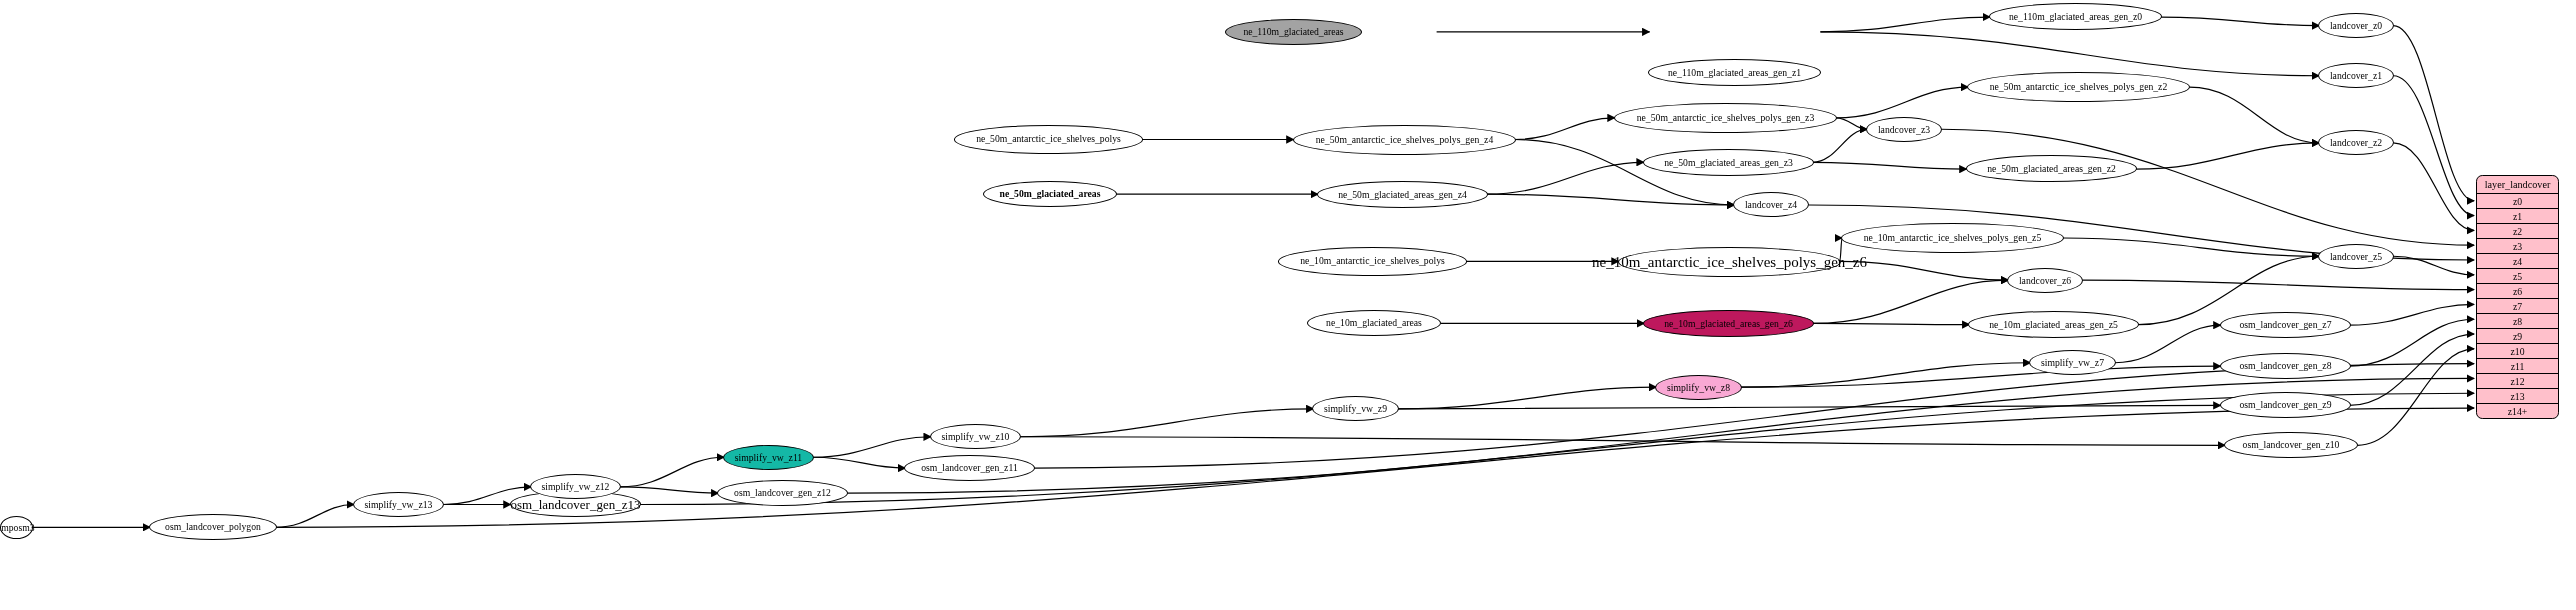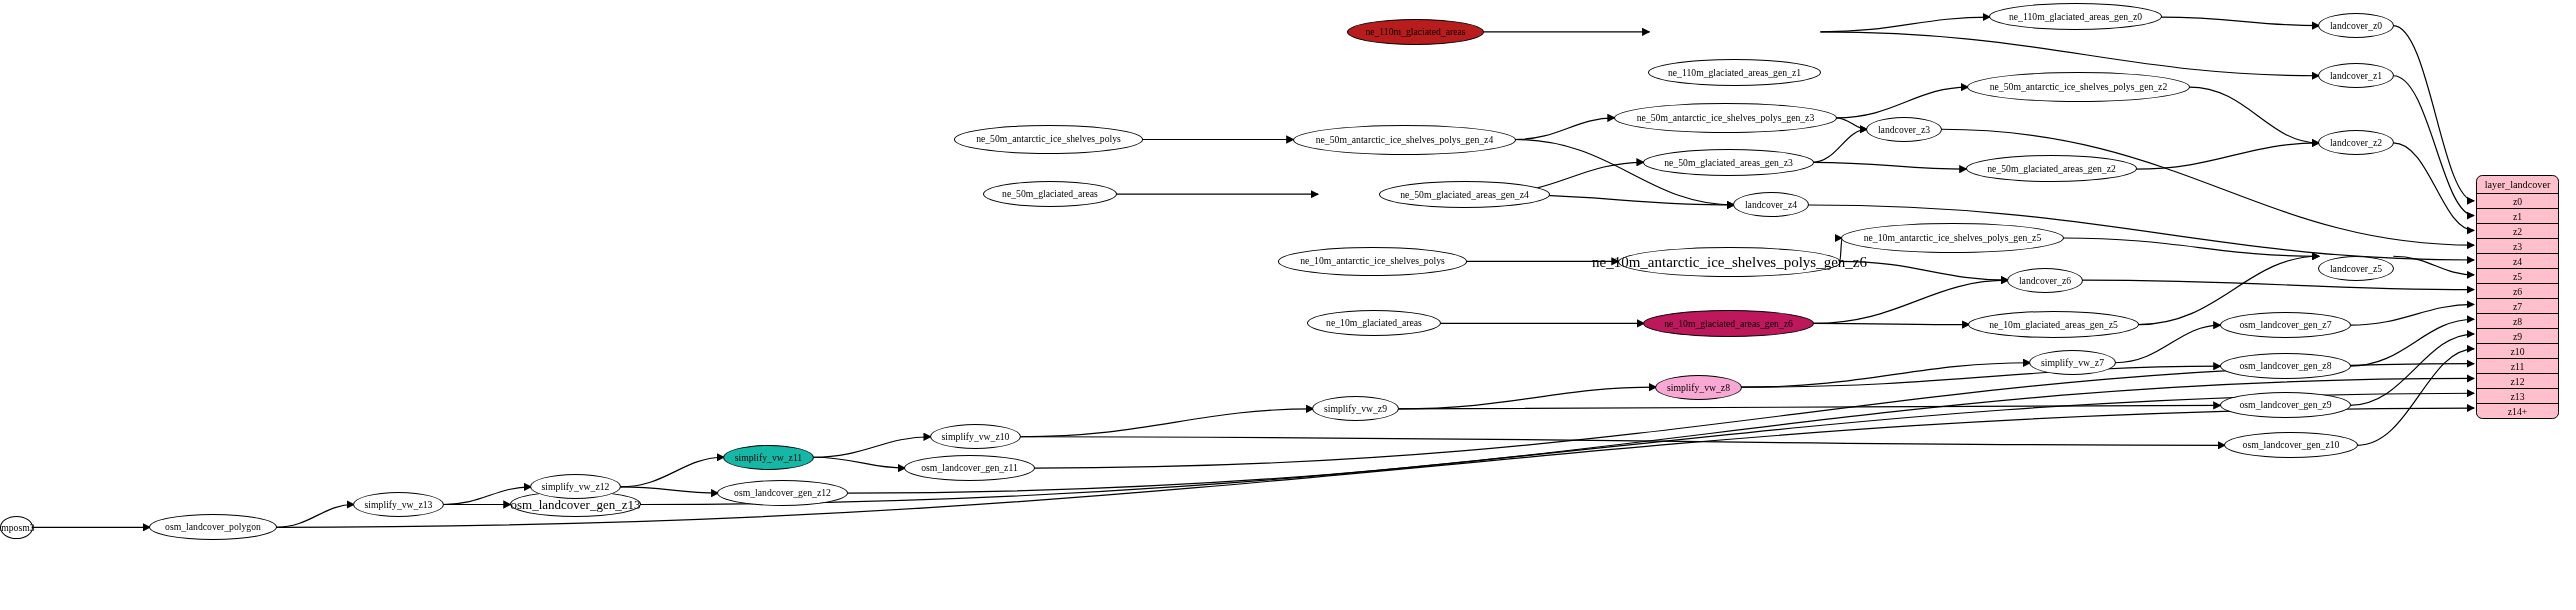--- a/index.html
+++ b/index.html
@@ -127,21 +127,21 @@
       </div>
       <div class="node" style="left: 2220px; top: 392px; width: 131px; height: 26px; font-size: 9.7px; background: rgb(255, 255, 255); border-color: rgb(0, 0, 0);">
         <span>osm_landcover_gen_z9</span>
       </div>
       <div class="node" style="left: 2220px; top: 353px; width: 131px; height: 26px; font-size: 9.7px; background: rgb(255, 255, 255); border-color: rgb(0, 0, 0);">
         <span>osm_landcover_gen_z8</span>
       </div>
       <div class="node" style="left: 2220px; top: 312px; width: 131px; height: 26px; font-size: 9.7px; background: rgb(255, 255, 255); border-color: rgb(0, 0, 0);">
         <span>osm_landcover_gen_z7</span>
       </div>
-      <div class="node" style="left: 1347px; top: 19px; width: 137px; height: 26px; font-size: 9.7px; background: #b91c1c; border-color: rgb(0, 0, 0); text-align: right;">
+      <div class="node" style="left: 1225px; top: 19px; width: 137px; height: 26px; font-size: 9.7px; background: #a3a3a3; border-color: rgb(0, 0, 0); text-align: right;">
         <span>ne_110m_glaciated_areas</span>
       </div>
       <div class="node" style="left: 1648px; top: 18px; width: 173px; height: 27px; font-size: 9.7px; background: rgb(255, 255, 255); border-color: rgb(0, 0, 0); margin-top: 41px;">
         <span>ne_110m_glaciated_areas_gen_z1</span>
       </div>
       <div class="node" style="left: 1989px; top: 3.4px; width: 173px; height: 27px; font-size: 9.7px; background: rgb(255, 255, 255); border-color: rgb(0, 0, 0);">
         <span>ne_110m_glaciated_areas_gen_z0</span>
       </div>
       <div class="node" style="left: 2318px; top: 13px; width: 76px; height: 25px; font-size: 9.7px; background: rgb(255, 255, 255); border-color: rgb(0, 0, 0);">
         <span>landcover_z0</span>
@@ -151,42 +151,42 @@
       </div>
       <div class="node" style="left: 2318px; top: 130px; width: 76px; height: 25px; font-size: 9.7px; background: rgb(255, 255, 255); border-color: rgb(0, 0, 0);">
         <span>landcover_z2</span>
       </div>
       <div class="node" style="left: 1866px; top: 117px; width: 76px; height: 25px; font-size: 9.7px; background: rgb(255, 255, 255); border-color: rgb(0, 0, 0);">
         <span>landcover_z3</span>
       </div>
       <div class="node" style="left: 1733px; top: 192px; width: 76px; height: 25px; font-size: 9.7px; background: rgb(255, 255, 255); border-color: rgb(0, 0, 0);">
         <span>landcover_z4</span>
       </div>
-      <div class="node" style="left: 2318px; top: 256px; width: 76px; height: 25px; font-size: 9.7px; background: rgb(255, 255, 255); border-color: rgb(0, 0, 0);">
+      <div class="node" style="left: 2318px; top: 244px; width: 76px; height: 25px; font-size: 9.7px; background: rgb(255, 255, 255); border-color: rgb(0, 0, 0);">
         <span>landcover_z5</span>
       </div>
       <div class="node" style="left: 2007px; top: 268px; width: 76px; height: 25px; font-size: 9.7px; background: rgb(255, 255, 255); border-color: rgb(0, 0, 0);">
         <span>landcover_z6</span>
       </div>
       <div class="node" style="left: 954px; top: 125px; width: 189px; height: 28.5px; font-size: 9.7px; background: rgb(255, 255, 255); border-color: rgb(0, 0, 0);">
         <span>ne_50m_antarctic_ice_shelves_polys</span>
       </div>
       <div class="node" style="left: 1293px; top: 125px; width: 223px; height: 30px; font-size: 9.7px; background: rgb(255, 255, 255); border-color: rgb(0, 0, 0);">
         <span>ne_50m_antarctic_ice_shelves_polys_gen_z4</span>
       </div>
       <div class="node" style="left: 1614px; top: 103px; width: 223px; height: 30px; font-size: 9.7px; background: rgb(255, 255, 255); border-color: rgb(0, 0, 0);">
         <span>ne_50m_antarctic_ice_shelves_polys_gen_z3</span>
       </div>
       <div class="node" style="left: 1967px; top: 72px; width: 223px; height: 30px; font-size: 9.7px; background: rgb(255, 255, 255); border-color: rgb(0, 0, 0);">
         <span>ne_50m_antarctic_ice_shelves_polys_gen_z2</span>
       </div>
-      <div class="node" style="left: 983px; top: 181px; width: 134px; height: 26px; font-size: 9.7px; background: rgb(255, 255, 255); border-color: rgb(0, 0, 0);">
+      <div class="node" style="left: 983px; top: 181px; width: 134px; height: 26px; font-size: 9.7px; background: rgb(255, 255, 255); border-color: rgb(0, 0, 0); font-weight: bold;">
         <span>ne_50m_glaciated_areas</span>
       </div>
-      <div class="node" style="left: 1379px; top: 181px; width: 171px; height: 27px; font-size: 9.7px; background: rgb(255, 255, 255); border-color: rgb(0, 0, 0);">
+      <div class="node" style="left: 1317px; top: 181px; width: 171px; height: 27px; font-size: 9.7px; background: rgb(255, 255, 255); border-color: rgb(0, 0, 0);">
         <span>ne_50m_glaciated_areas_gen_z4</span>
       </div>
       <div class="node" style="left: 1643px; top: 149px; width: 171px; height: 27px; font-size: 9.7px; background: rgb(255, 255, 255); border-color: rgb(0, 0, 0);">
         <span>ne_50m_glaciated_areas_gen_z3</span>
       </div>
       <div class="node" style="left: 1966px; top: 155px; width: 171px; height: 27px; font-size: 9.7px; background: rgb(255, 255, 255); border-color: rgb(0, 0, 0);">
         <span>ne_50m_glaciated_areas_gen_z2</span>
       </div>
       <div class="node" style="left: 1278px; top: 247px; width: 189px; height: 28.5px; font-size: 9.7px; background: rgb(255, 255, 255); border-color: rgb(0, 0, 0); justify-content: center;">
         <span>ne_10m_antarctic_ice_shelves_polys</span>

